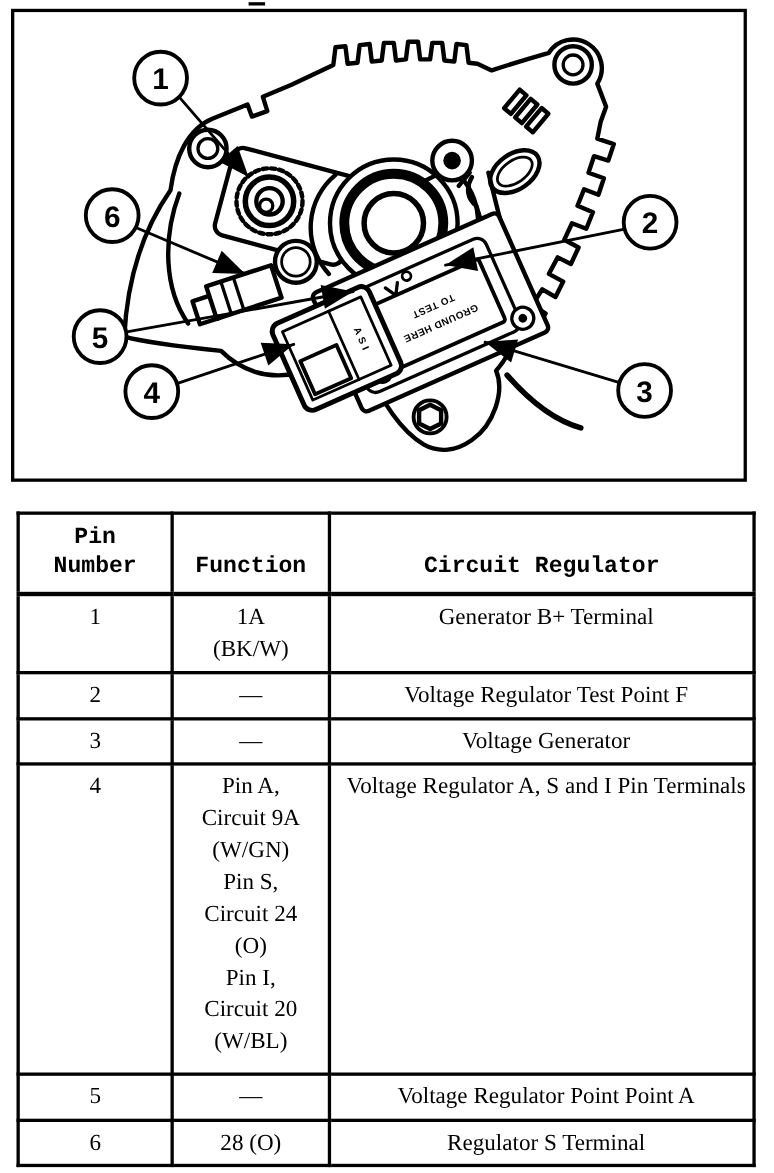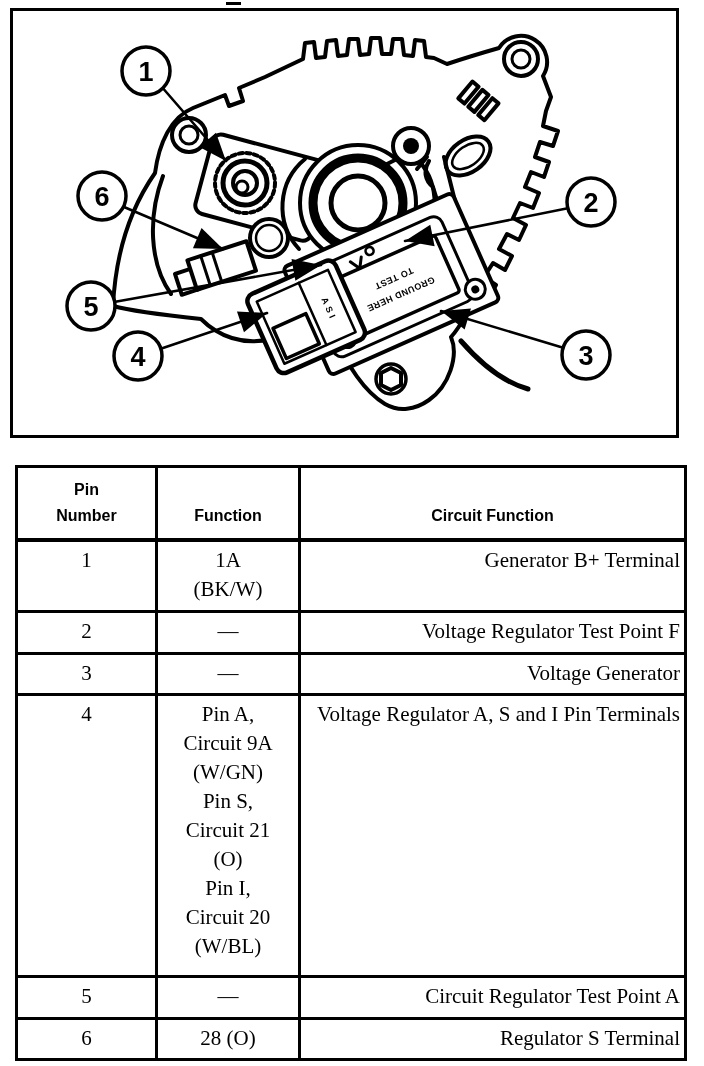--- a/index.html
+++ b/index.html
@@ -14,27 +14,27 @@
   svg text{font-family:"Liberation Sans",sans-serif;}
   .callout-num{font-size:27px;font-weight:bold;}
   .tiny-label{font-size:9px;font-weight:bold;letter-spacing:.5px;}
 
   
   table.pin-table{position:absolute;left:15px;top:465px;width:669px;
     border-collapse:collapse;table-layout:fixed;background:#fff;}
   .pin-table col.c1{width:140px}.pin-table col.c2{width:143px}.pin-table col.c3{width:386px}
   .pin-table th,.pin-table td{border:3px solid #000;box-sizing:border-box;
     white-space:pre-line;overflow:hidden;}
-  .pin-table th{font-family:Liberation Sans, sans-serif;font-weight:bold;
-    font-size:16px;line-height:26px;text-align:center;vertical-align:bottom;
+  .pin-table th{font-family:Liberation Mono, monospace;font-weight:bold;
+    font-size:21px;line-height:26px;text-align:center;vertical-align:bottom;
     padding:0 0 9px 0;border-bottom-width:4px;}
   .pin-table td{font-family:"Liberation Serif",serif;font-size:21px;line-height:29px;
     vertical-align:top;padding:4px 4px 0 4px;}
   .pin-table td.pin,.pin-table td.circuit{text-align:center;}
-  .pin-table td.func{text-align:right;padding-left:12px;}
+  .pin-table td.func{text-align:center;padding-left:12px;}
 </style>
 </head>
 <body>
 
 <div class="top-tick"></div>
 
 <div class="figure-panel">
   <svg width="663" height="424" viewBox="0 0 663 424" fill="none" stroke="#000" stroke-linejoin="round" stroke-linecap="round">
     <defs>
       <marker id="arrow" markerUnits="userSpaceOnUse" markerWidth="32" markerHeight="26" refX="29" refY="12" orient="auto">
@@ -201,21 +201,21 @@
   <colgroup>
       <col class="c1">
       <col class="c2">
       <col class="c3">
     </colgroup>
   <tbody>
       <tr style="height:73px">
     <th>Pin
 Number</th>
     <th>Function</th>
-    <th>Circuit Function</th>
+    <th>Circuit Regulator</th>
   </tr>
   <tr style="height:72px">
     <td class="pin">1</td>
     <td class="circuit">1A
 (BK/W)</td>
     <td class="func">Generator B+ Terminal</td>
   </tr>
   <tr style="height:42px">
     <td class="pin">2</td>
     <td class="circuit">—</td>
@@ -225,31 +225,31 @@
     <td class="pin">3</td>
     <td class="circuit">—</td>
     <td class="func">Voltage Generator</td>
   </tr>
   <tr style="height:282px">
     <td class="pin">4</td>
     <td class="circuit">Pin A,
 Circuit 9A
 (W/GN)
 Pin S,
-Circuit 21
+Circuit 24
 (O)
 Pin I,
 Circuit 20
 (W/BL)</td>
     <td class="func">Voltage Regulator A, S and I Pin Terminals</td>
   </tr>
   <tr style="height:42px">
     <td class="pin">5</td>
     <td class="circuit">—</td>
-    <td class="func">Circuit Regulator Test Point A</td>
+    <td class="func">Voltage Regulator Point Point A</td>
   </tr>
   <tr style="height:41px">
     <td class="pin">6</td>
     <td class="circuit">28 (O)</td>
     <td class="func">Regulator S Terminal</td>
   </tr>
 </tbody>
   </table>
 
 </body></html>

